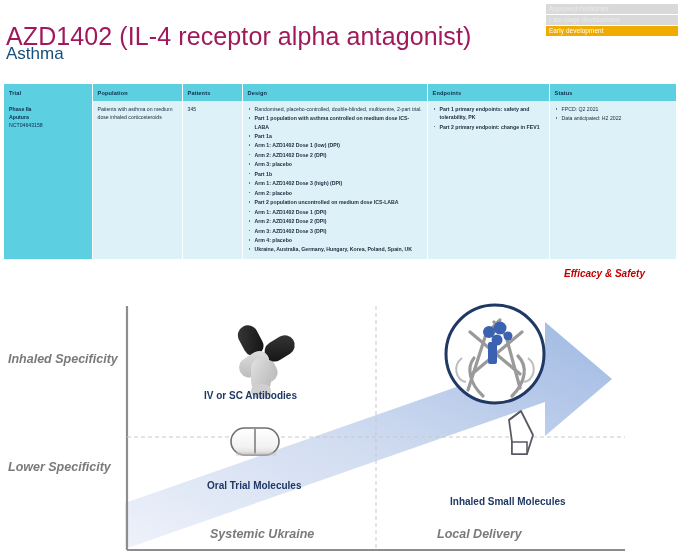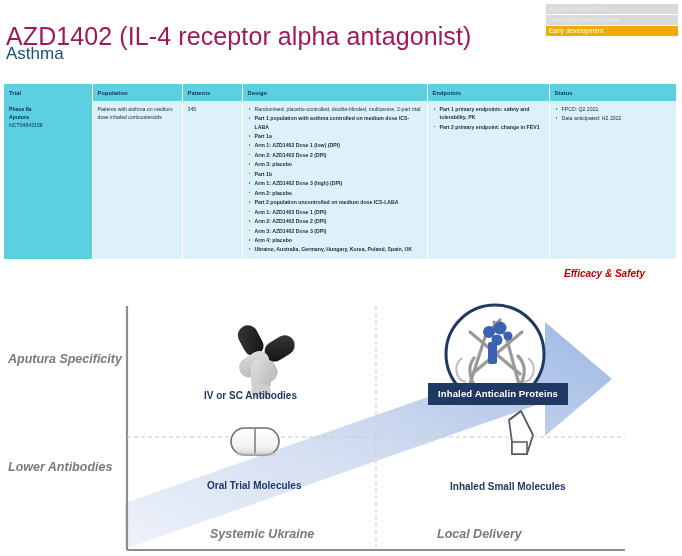--- a/index.html
+++ b/index.html
@@ -168,21 +168,21 @@
 
   .cat-label {
     position: absolute;
     color: #1f3864;
     font-size: 10px;
     font-weight: bold;
     white-space: nowrap;
   }
   .cat-ab      { top: 128px; left: 204px; }
   .cat-oral    { top: 218px; left: 207px; }
-  .cat-inhsm   { top: 219px; left: 450px; }
+  .cat-inhsm   { top: 234px; left: 450px; }
 
   .anticalin-box {
     position: absolute;
     top: 121px;
     left: 428px;
     background: #1f3864;
     color: #ffffff;
     font-size: 9.6px;
     font-weight: bold;
     padding: 5px 10px 6px 10px;
@@ -340,24 +340,23 @@
       <path d="M236,192 h40" stroke="#c7c7c7" stroke-width="3" opacity=".6"></path>
     </g>
 
     <g>
       <path d="M509,158 L521,149 L533,173 L527,192 L512,192 L512,180 Z" fill="#ffffff" stroke="#5a5a66" stroke-width="1.8" stroke-linejoin="round"></path>
       <path d="M512,180 L527,180 L527,192 L512,192 Z" fill="#ffffff" stroke="#5a5a66" stroke-width="1.6"></path>
       <path d="M509,158 L521,149" stroke="#5a5a66" stroke-width="1.6"></path>
     </g>
   </svg>
 
-  <div class="dg-label dg-higher">Aputura Specificity</div>
-  <div class="dg-label dg-lower">Lower Antibodies</div>
+  <div class="dg-label dg-higher">Inhaled Specificity</div>
+  <div class="dg-label dg-lower">Lower Specificity</div>
   <div class="dg-label dg-systemic">Systemic Ukraine</div>
   <div class="dg-label dg-local">Local Delivery</div>
 
   <div class="efficacy">Efficacy &amp; Safety</div>
 
   <div class="cat-label cat-ab">IV or SC Antibodies</div>
-  <div class="anticalin-box">Inhaled Anticalin Proteins</div>
   <div class="cat-label cat-oral">Oral Trial Molecules</div>
   <div class="cat-label cat-inhsm">Inhaled Small Molecules</div>
 </div>
 
 </body></html>

